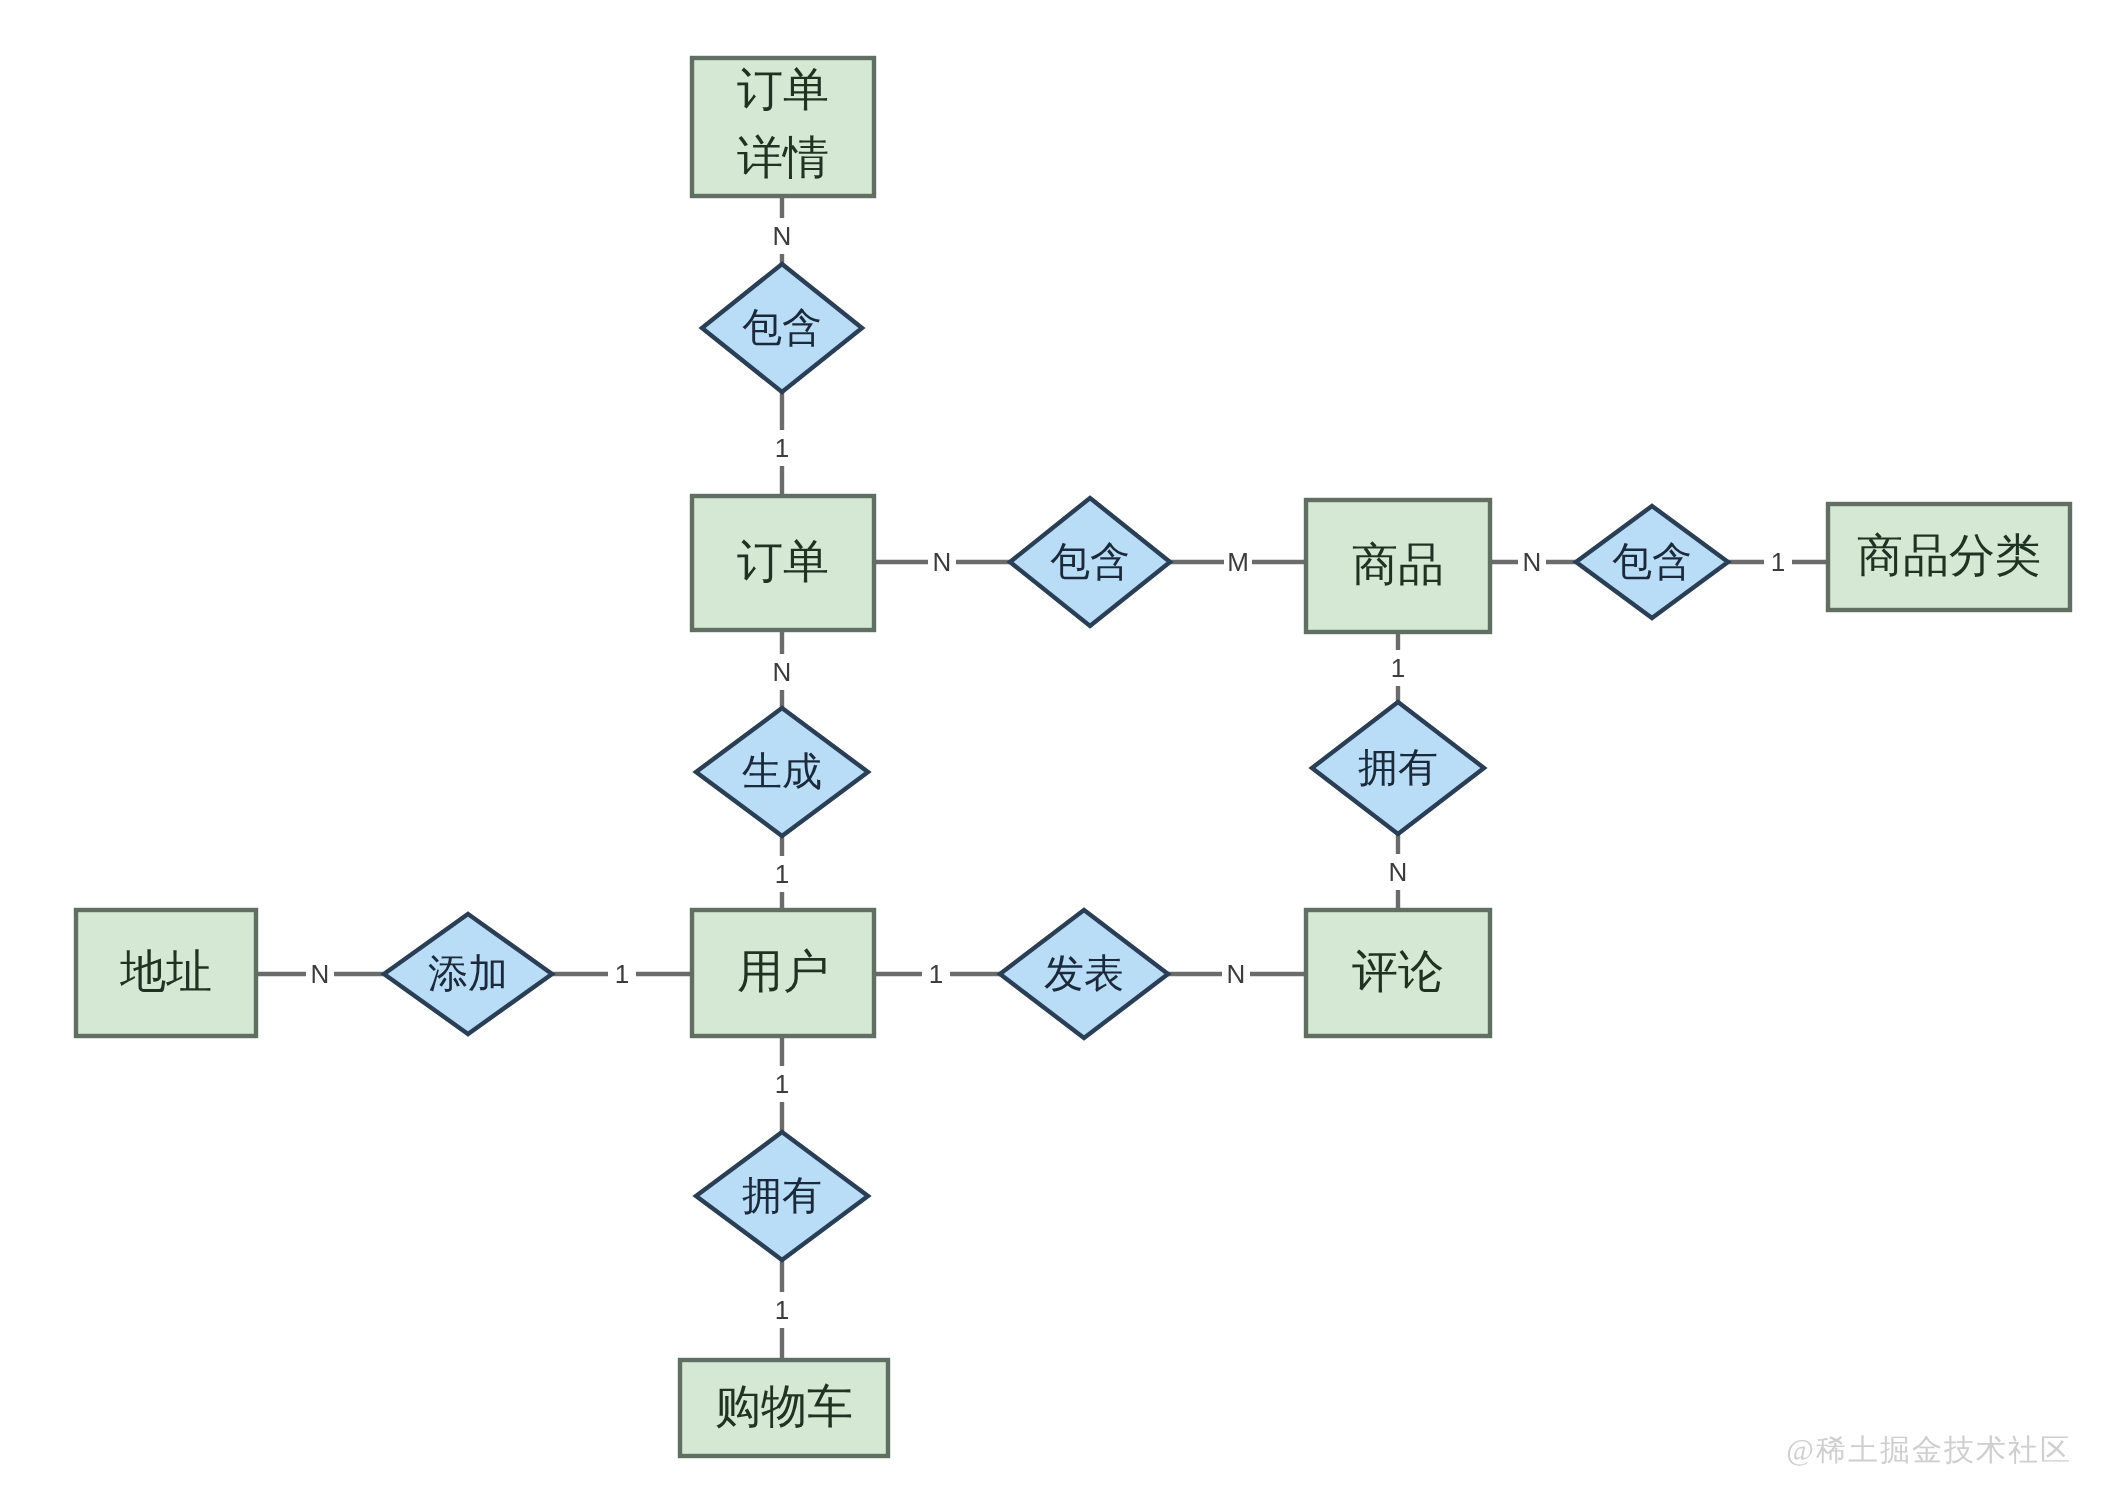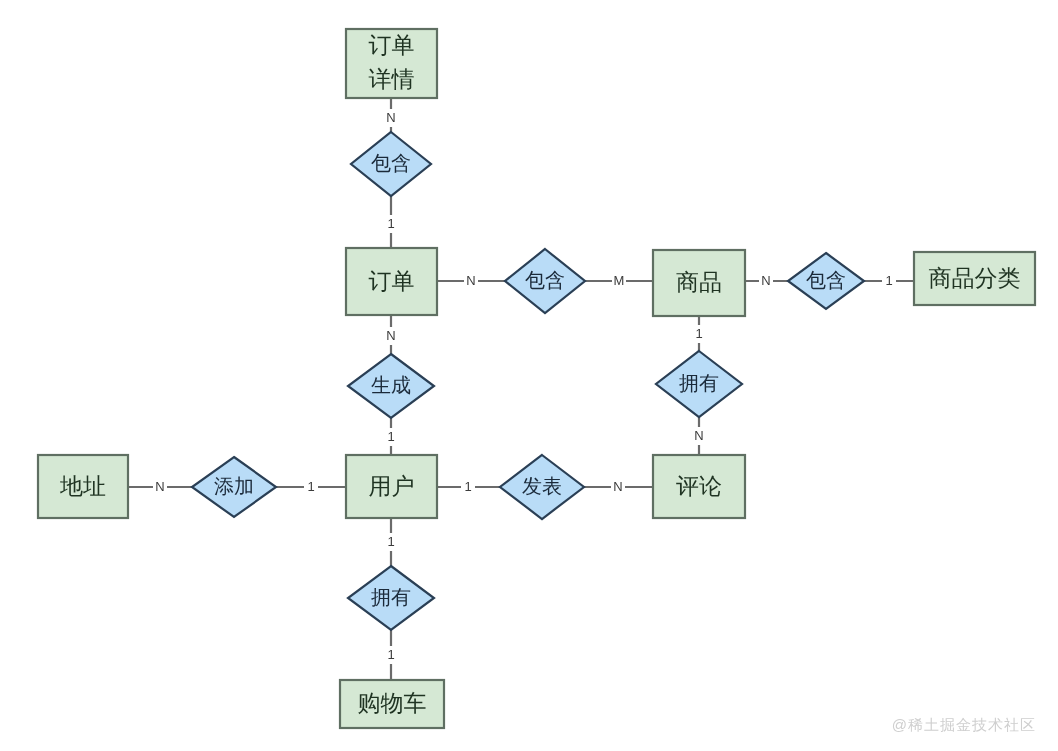--- a/index.html
+++ b/index.html
@@ -52,21 +52,21 @@
     font-family: "Liberation Sans", "DejaVu Sans", sans-serif;
     font-size: 13px;
     fill: #3c3c3c;
     text-anchor: middle;
     dominant-baseline: middle;
   }
   .watermark {
     position: absolute;
     right: 22px;
     bottom: 16px;
-    font-family: Liberation Sans, sans-serif;
+    font-family: Liberation Serif, serif;
     font-size: 15px;
     color: #cfcfcf;
     letter-spacing: 1px;
     user-select: none;
   }
 </style>
 </head>
 <body>
 
 <svg id="er-canvas" viewBox="0 0 1058 751">

